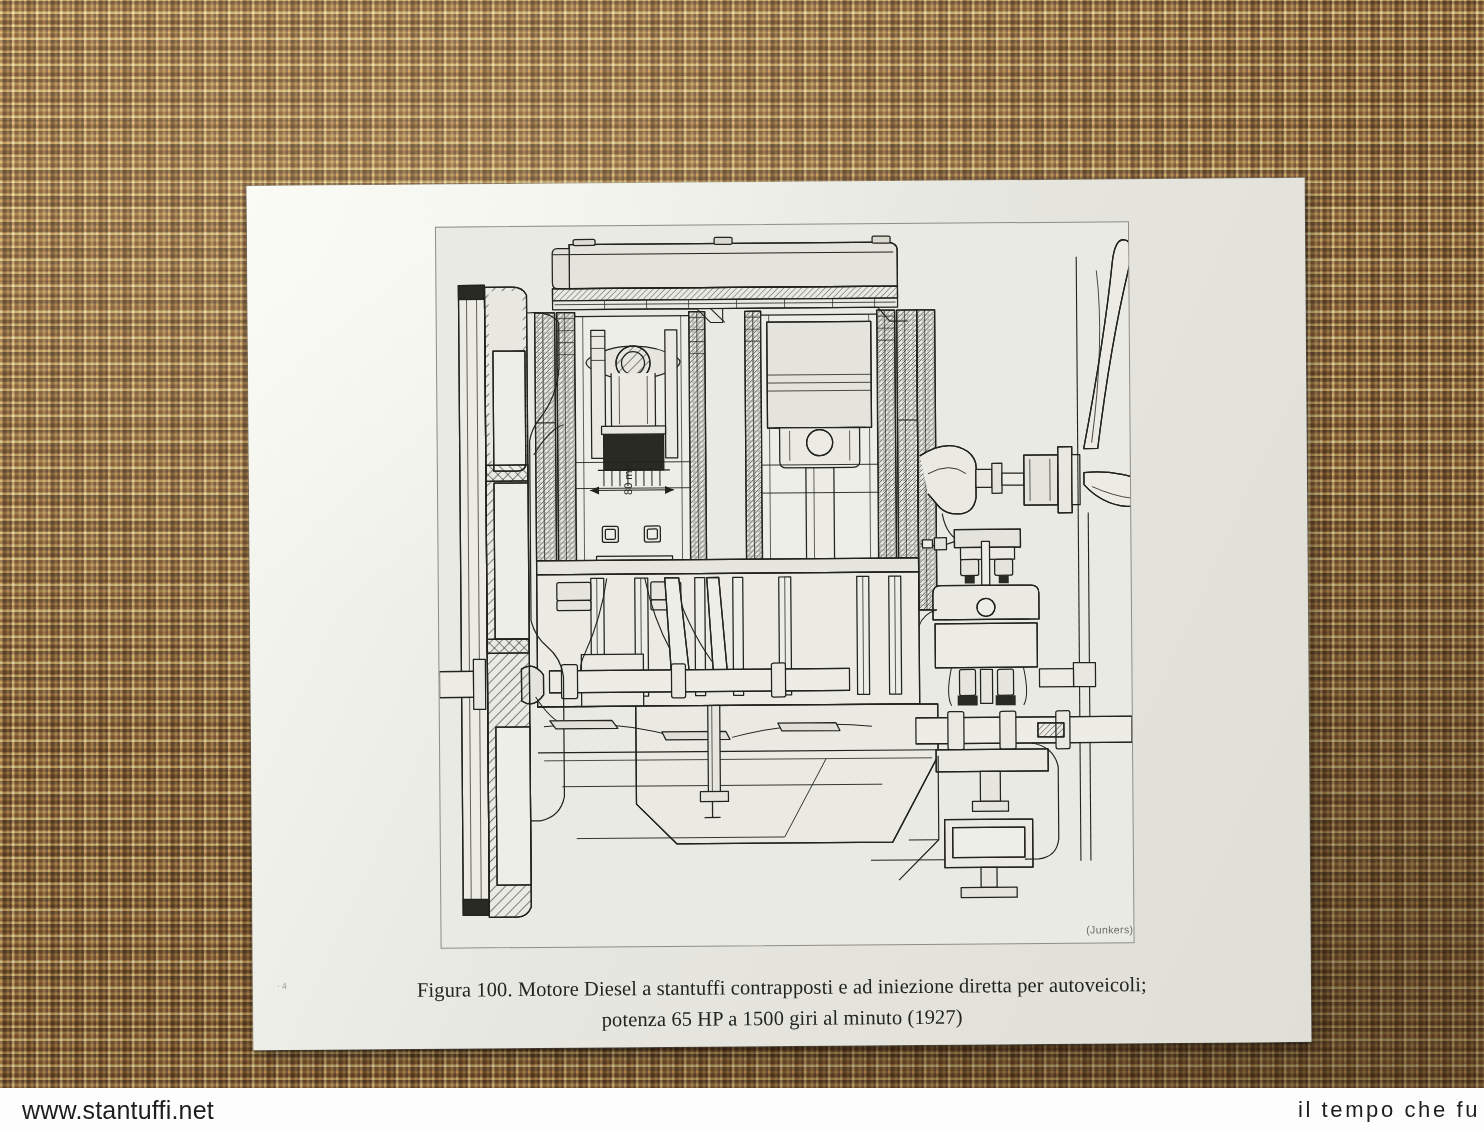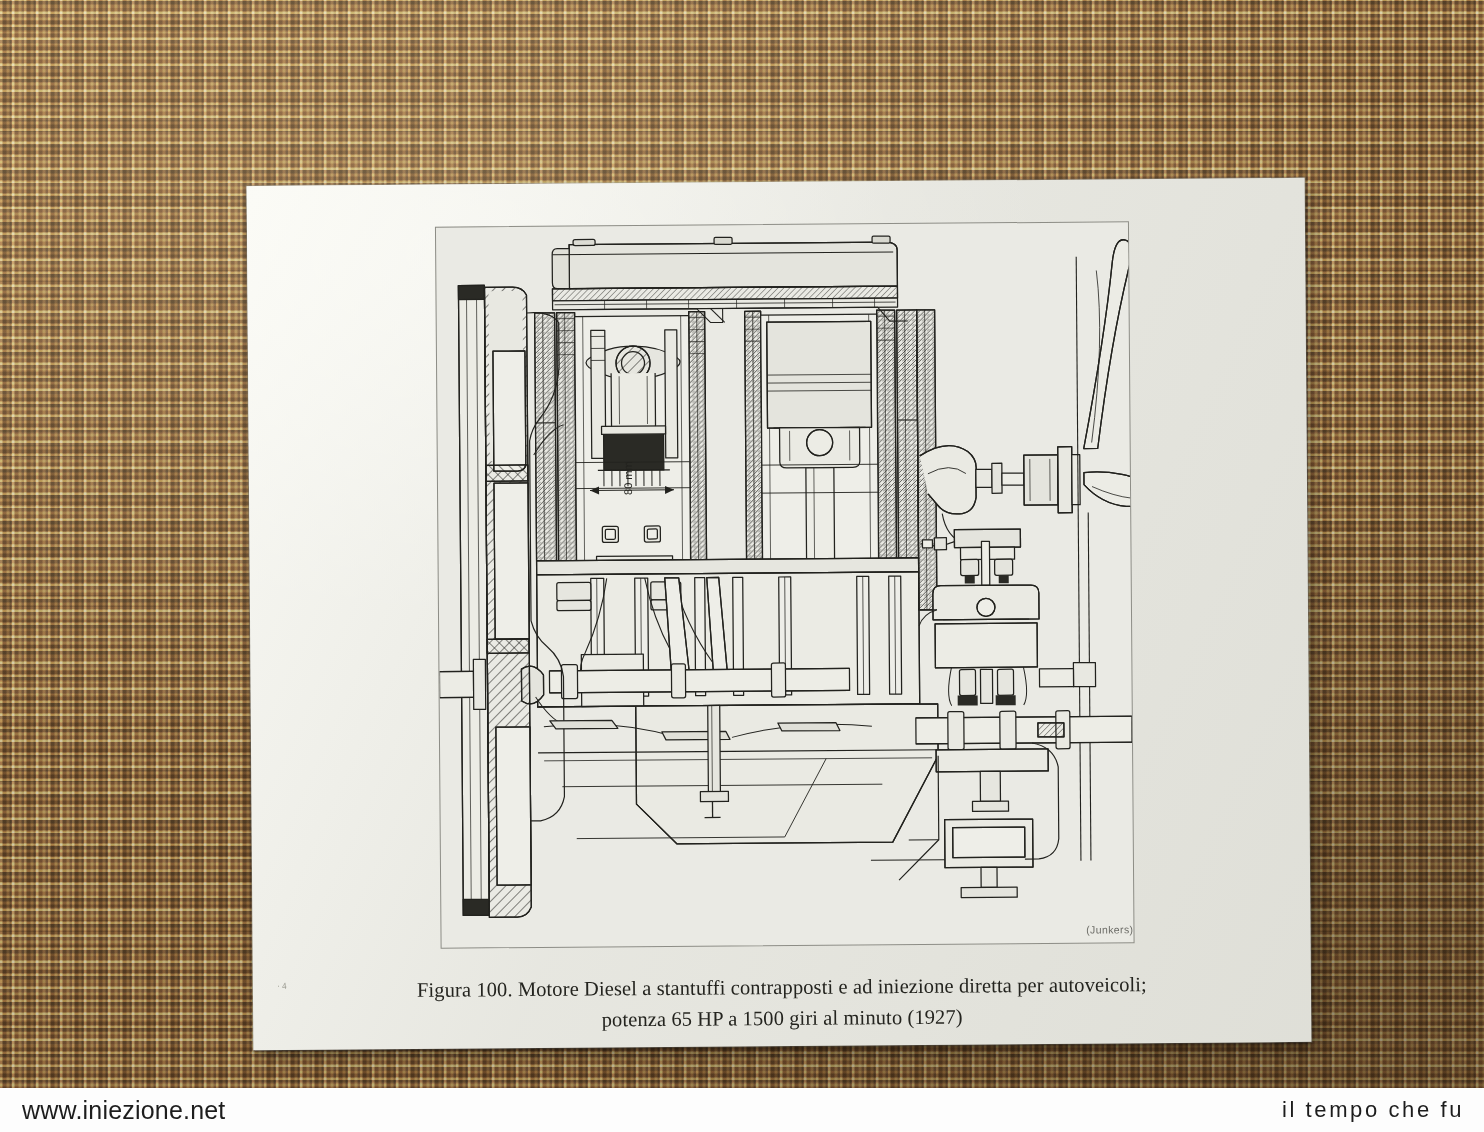--- a/index.html
+++ b/index.html
@@ -95,21 +95,21 @@
   }
 
   
   #wm-bar{
     position:absolute;left:0;bottom:0;width:1484px;height:44px;
     background:#fdfdfd;
     display:flex;align-items:center;justify-content:space-between;
     font-family:"Liberation Sans", sans-serif;
   }
   #wm-left{font-size:25px;color:#1d1d1d;padding-left:22px;letter-spacing:.2px;}
-  #wm-right{font-size:22px;color:#1d1d1d;padding-right:20px;letter-spacing:2.6px;}
+  #wm-right{font-size:22px;color:#1d1d1d;padding-right:4px;letter-spacing:2.6px;}
 </style>
 </head>
 <body>
 
 <div id="burlap"></div>
 <div id="burlap-shade"></div>
 
 <div id="sheet">
 
   <div id="sheet-tone"></div>
@@ -454,15 +454,15 @@
   </div>
 
   <div id="speck">·4</div>
   <div id="caption">
     <span>Figura 100. Motore Diesel a stantuffi contrapposti e ad iniezione diretta per autoveicoli;</span>
     <span class="l2">potenza 65 HP a 1500 giri al minuto (1927)</span>
   </div>
 </div>
 
 <div id="wm-bar">
-  <span id="wm-left">www.iniezione.net</span>
+  <span id="wm-left">www.stantuffi.net</span>
   <span id="wm-right">il tempo che fu</span>
 </div>
 
 </body></html>

